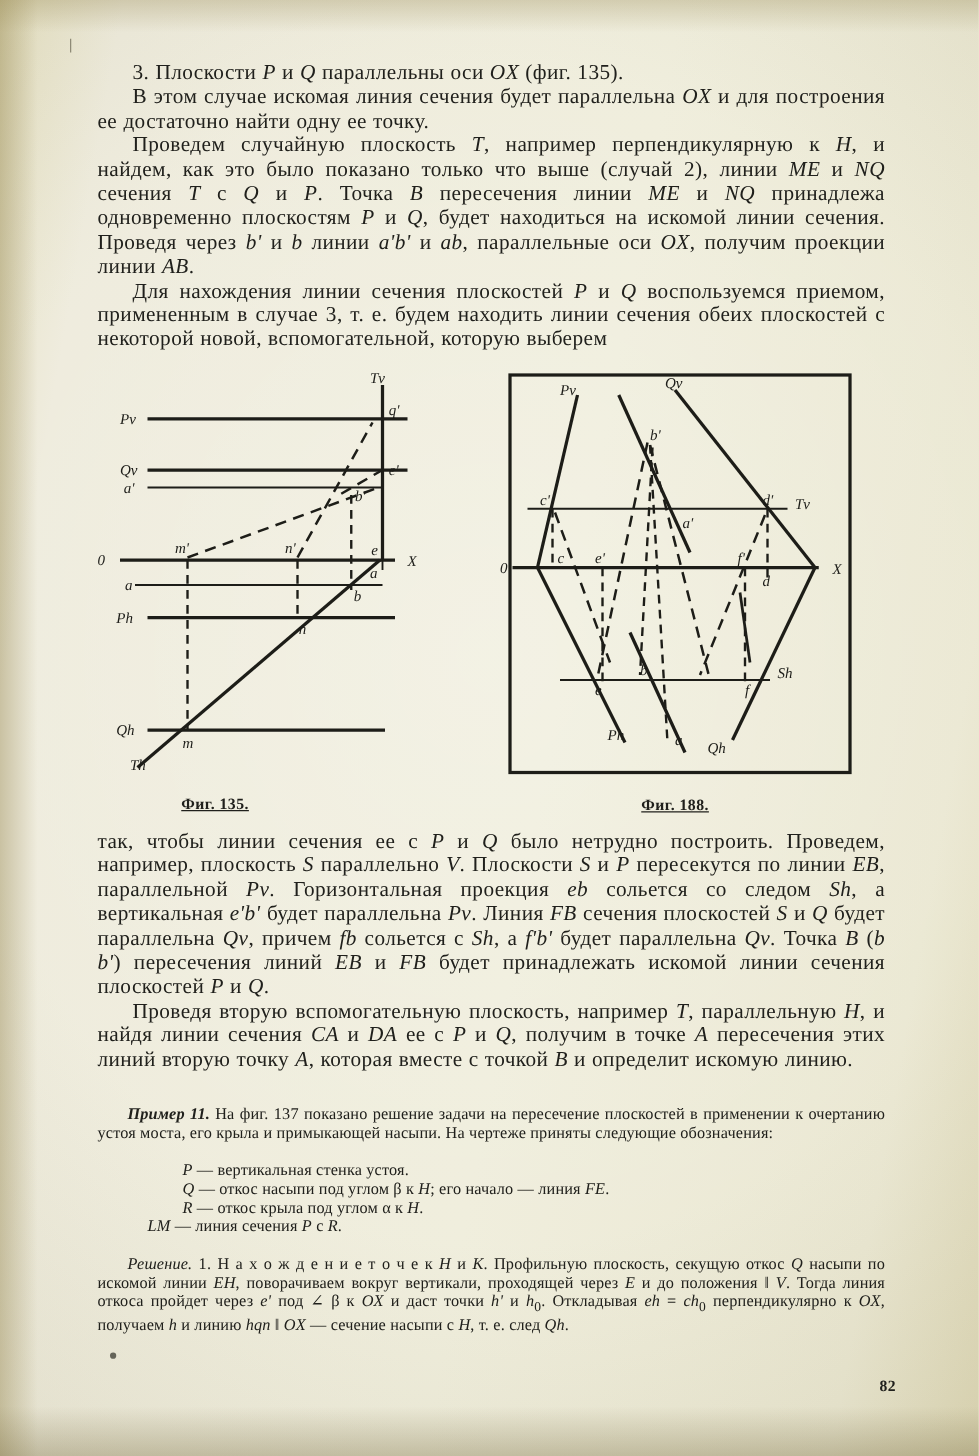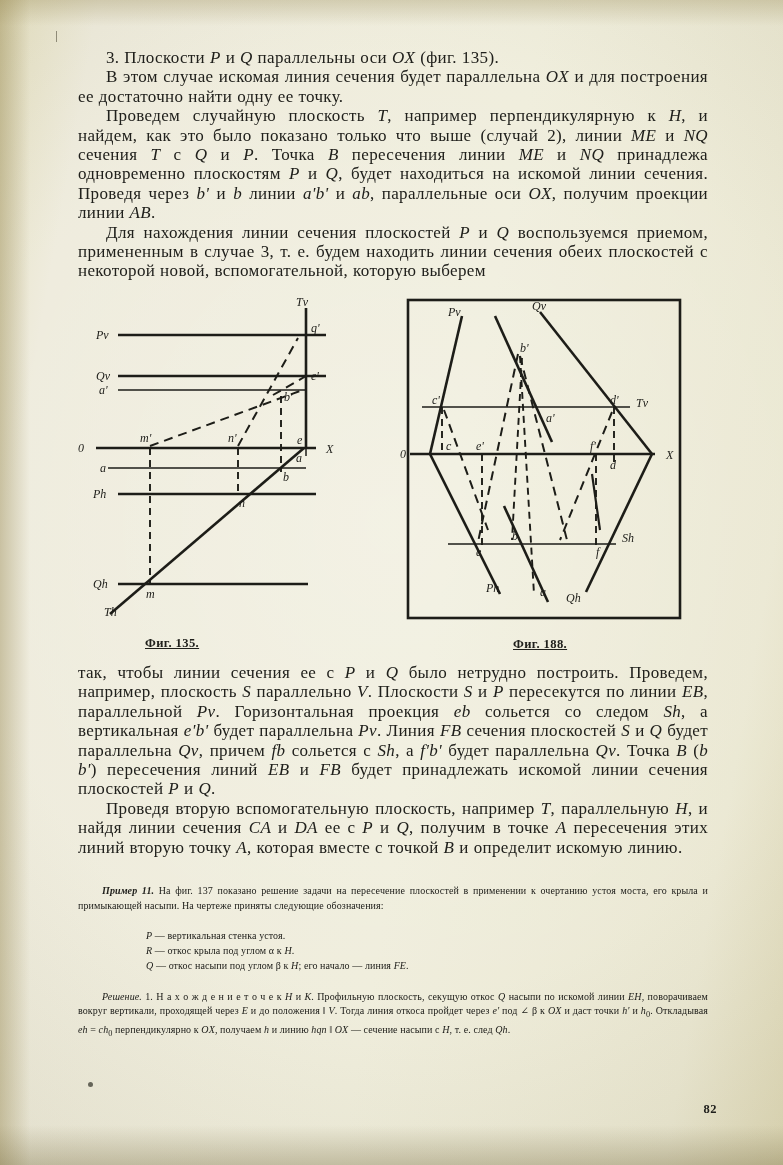--- a/index.html
+++ b/index.html
@@ -66,21 +66,21 @@
   i, .it { font-style: italic; }
 
   
   #block-top   { position: absolute; left: 78px; top: 48px;  width: 630px; }
   #figures     { position: absolute; left: 60px; top: 296px; width: 680px; height: 365px; }
   #block-mid   { position: absolute; left: 78px; top: 663px; width: 630px; }
   #block-small { position: absolute; left: 78px; top: 884px; width: 630px; }
 
   
   .small-text {
-    font-size: 10px;
+    font-size: 13px;
     line-height: 14.6px;
     text-align: justify;
     letter-spacing: 0.01em;
   }
   .small-text p { margin: 0; text-indent: 24px; }
   .defs { margin: 16px; padding: 0; list-style: none; }
   .defs li {
     padding-left: 52px;
     text-indent: 0;
     line-height: 14.8px;
@@ -280,20 +280,21 @@
 
 <div id="block-mid" class="body-text">
   <p class="noindent">так, чтобы линии сечения ее с <i>P</i> и <i>Q</i> было нетрудно построить. Проведем, например, плоскость <i>S</i> параллельно <i>V</i>. Плоскости <i>S</i> и <i>P</i> пересекутся по линии <i>EB</i>, параллельной <i>Pv</i>. Горизонтальная проекция <i>eb</i> сольется со следом <i>Sh</i>, а вертикальная <i>e'b'</i> будет параллельна <i>Pv</i>. Линия <i>FB</i> сечения плоскостей <i>S</i> и <i>Q</i> будет параллельна <i>Qv</i>, причем <i>fb</i> сольется с <i>Sh</i>, а <i>f'b'</i> будет параллельна <i>Qv</i>. Точка <i>B</i> (<i>b b'</i>) пересечения линий <i>EB</i> и <i>FB</i> будет принадлежать искомой линии сечения плоскостей <i>P</i> и <i>Q</i>.</p>
   <p>Проведя вторую вспомогательную плоскость, например <i>T</i>, параллельную <i>H</i>, и найдя линии сечения <i>CA</i> и <i>DA</i> ее с <i>P</i> и <i>Q</i>, получим в точке <i>A</i> пересечения этих линий вторую точку <i>A</i>, которая вместе с точкой <i>B</i> и определит искомую линию.</p>
 </div>
 
 <div id="block-small" class="small-text">
   <p><i><b>Пример 11.</b></i> На фиг. 137 показано решение задачи на пересечение плоскостей в применении к очертанию устоя моста, его крыла и примыкающей насыпи. На чертеже приняты следующие обозначения:</p>
   <ul class="defs">
     <li><i>P</i> — вертикальная стенка устоя.</li>
+    <li><i>Q</i> — откос насыпи под углом β к <i>H</i>; его начало — линия <i>FE</i>.</li>
     <li><i>R</i> — откос крыла под углом α к <i>H</i>.</li>
-    <li><i>Q</i> — откос насыпи под углом β к <i>H</i>; его начало — линия <i>FE</i>.</li>
+    <li style="padding-left:24px"><i>LM</i> — линия сечения <i>P</i> с <i>R</i>.</li>
   </ul>
   <p><i>Решение.</i> 1. Н а х о ж д е н и е т о ч е к <i>H</i> и <i>K</i>. Профильную плоскость, секущую откос <i>Q</i> насыпи по искомой линии <i>EH</i>, поворачиваем вокруг вертикали, проходящей через <i>E</i> и до положения ‖ <i>V</i>. Тогда линия откоса пройдет через <i>e'</i> под ∠ β к <i>OX</i> и даст точки <i>h'</i> и <i>h</i><sub>0</sub>. Откладывая <i>eh</i> = <i>ch</i><sub>0</sub> перпендикулярно к <i>OX</i>, получаем <i>h</i> и линию <i>hqn</i> ‖ <i>OX</i> — сечение насыпи с <i>H</i>, т. е. след <i>Qh</i>.</p>
 </div>
 
 <div id="ink-dot"></div>
 <div id="page-number">82</div>
 
 </body></html>

